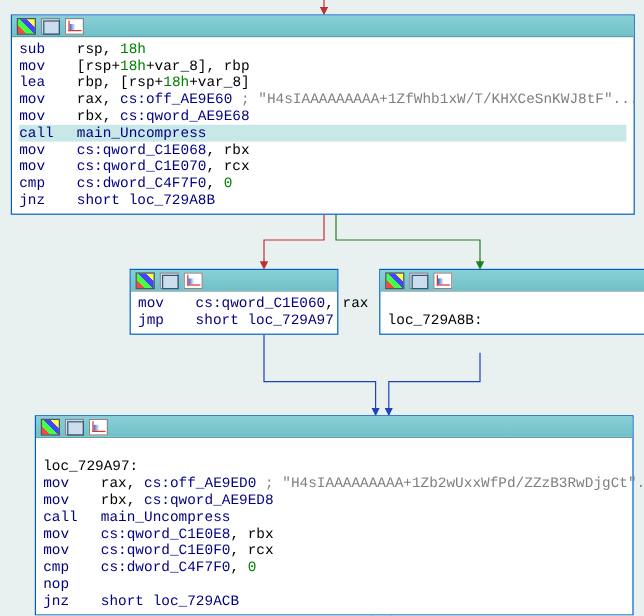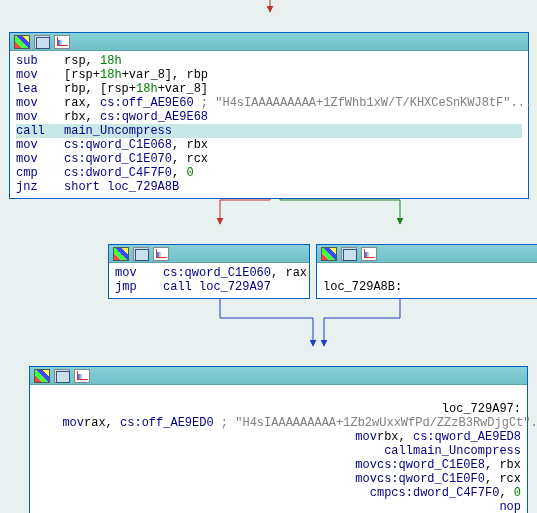--- a/index.html
+++ b/index.html
@@ -12,21 +12,20 @@
     font-family: "Consolas", "Courier New", monospace;
     font-size: 12px;
     line-height: 14px;
     position: relative;
     overflow: hidden;
   }
   .node {
     position: absolute;
     background: #ffffff;
     border: 1px solid #0060c0;
-    margin-top: 20px;
   }
   .titlebar {
     background: linear-gradient(#88d0d8, #70c0c8);
     border-bottom: 1px solid #60a0a8;
     height: 18px;
     display: flex;
     align-items: center;
     padding: 0 4px;
     gap: 4px;
   }
@@ -102,38 +101,38 @@
 
 <div class="node" style="left:9px; top:12px; width:520px;">
   <div class="titlebar">
     <span class="ico ico-colors"></span>
     <span class="ico ico-pic"></span>
     <span class="ico ico-chart"></span>
   </div>
   <div class="body" id="body-b1"><span class="row"><span class="col1 mn">sub</span><span class="op">rsp</span>, <span class="num">18h</span></span><span class="row"><span class="col1 mn">mov</span>[<span class="op">rsp</span>+<span class="num">18h</span>+var_8], rbp</span><span class="row"><span class="col1 mn">lea</span><span class="op">rbp</span>, [<span class="op">rsp</span>+<span class="num">18h</span>+var_8]</span><span class="row"><span class="col1 mn">mov</span><span class="op">rax</span>, <span class="mn">cs:<span class="mn">off_AE9E60</span></span><span class="cm"> ; "H4sIAAAAAAAAA+1ZfWhb1xW/T/KHXCeSnKWJ8tF"...</span></span><span class="row"><span class="col1 mn">mov</span><span class="op">rbx</span>, <span class="mn">cs:<span class="mn">qword_AE9E68</span></span></span><span class="row hl-row"><span class="col1 mn">call</span><span class="mn">main_Uncompress</span></span><span class="row"><span class="col1 mn">mov</span><span class="mn">cs:<span class="mn">qword_C1E068</span></span>, rbx</span><span class="row"><span class="col1 mn">mov</span><span class="mn">cs:<span class="mn">qword_C1E070</span></span>, rcx</span><span class="row"><span class="col1 mn">cmp</span><span class="mn">cs:<span class="mn">dword_C4F7F0</span></span>, <span class="num">0</span></span><span class="row"><span class="col1 mn">jnz</span><span class="mn">short loc_729A8B</span></span></div>
 </div>
 
-<div class="node" style="left:108px; top:224px; width:202px;">
+<div class="node" style="left:108px; top:224px; width:174px;">
   <div class="titlebar">
     <span class="ico ico-colors"></span>
     <span class="ico ico-pic"></span>
     <span class="ico ico-chart"></span>
   </div>
-  <div class="body" id="body-b2"><span class="row"><span class="col1 mn">mov</span><span class="mn">cs:<span class="mn">qword_C1E060</span></span>, rax</span><span class="row"><span class="col1 mn">jmp</span><span class="mn">call loc_729A97</span></span></div>
+  <div class="body" id="body-b2"><span class="row"><span class="col1 mn">mov</span><span class="mn">cs:<span class="mn">qword_C1E060</span></span>, rax</span><span class="row"><span class="col1 mn">jmp</span><span class="mn">short loc_729A97</span></span></div>
 </div>
 
 <div class="node" style="left:316px; top:224px; width:242px;">
   <div class="titlebar">
     <span class="ico ico-colors"></span>
     <span class="ico ico-pic"></span>
     <span class="ico ico-chart"></span>
   </div>
   <div class="body" id="body-b3"><span class="row">&nbsp;</span><span class="row"><span class="lbl">loc_729A8B:</span></span></div>
 </div>
 
-<div class="node" style="left:29px; top:346px; width:499px;text-align:right;">
+<div class="node" style="left:29px; top:346px; width:499px;">
   <div class="titlebar">
     <span class="ico ico-colors"></span>
     <span class="ico ico-pic"></span>
     <span class="ico ico-chart"></span>
   </div>
   <div class="body" id="body-b4"><span class="row">&nbsp;</span><span class="row"><span class="lbl">loc_729A97:</span></span><span class="row"><span class="col1 mn">mov</span><span class="op">rax</span>, <span class="mn">cs:<span class="mn">off_AE9ED0</span></span><span class="cm"> ; "H4sIAAAAAAAAA+1Zb2wUxxWfPd/ZZzB3RwDjgCt"...</span></span><span class="row"><span class="col1 mn">mov</span><span class="op">rbx</span>, <span class="mn">cs:<span class="mn">qword_AE9ED8</span></span></span><span class="row"><span class="col1 mn">call</span><span class="mn">main_Uncompress</span></span><span class="row"><span class="col1 mn">mov</span><span class="mn">cs:<span class="mn">qword_C1E0E8</span></span>, rbx</span><span class="row"><span class="col1 mn">mov</span><span class="mn">cs:<span class="mn">qword_C1E0F0</span></span>, rcx</span><span class="row"><span class="col1 mn">cmp</span><span class="mn">cs:<span class="mn">dword_C4F7F0</span></span>, <span class="num">0</span></span><span class="row"><span class="col1 mn">nop</span></span><span class="row"><span class="col1 mn">jnz</span><span class="mn">short loc_729ACB</span></span></div>
 </div>
 
 </body></html>

